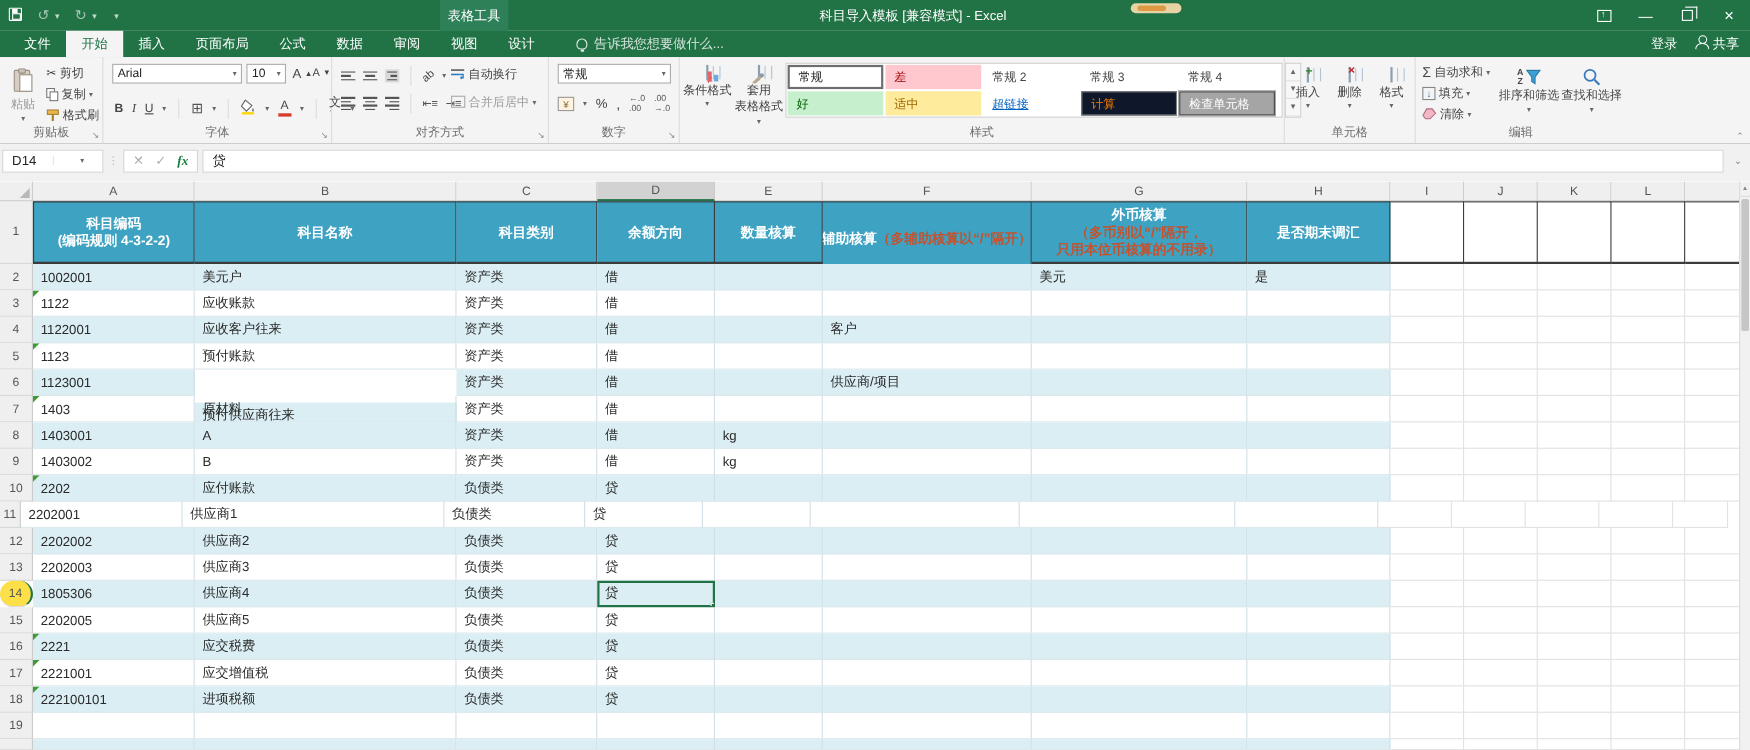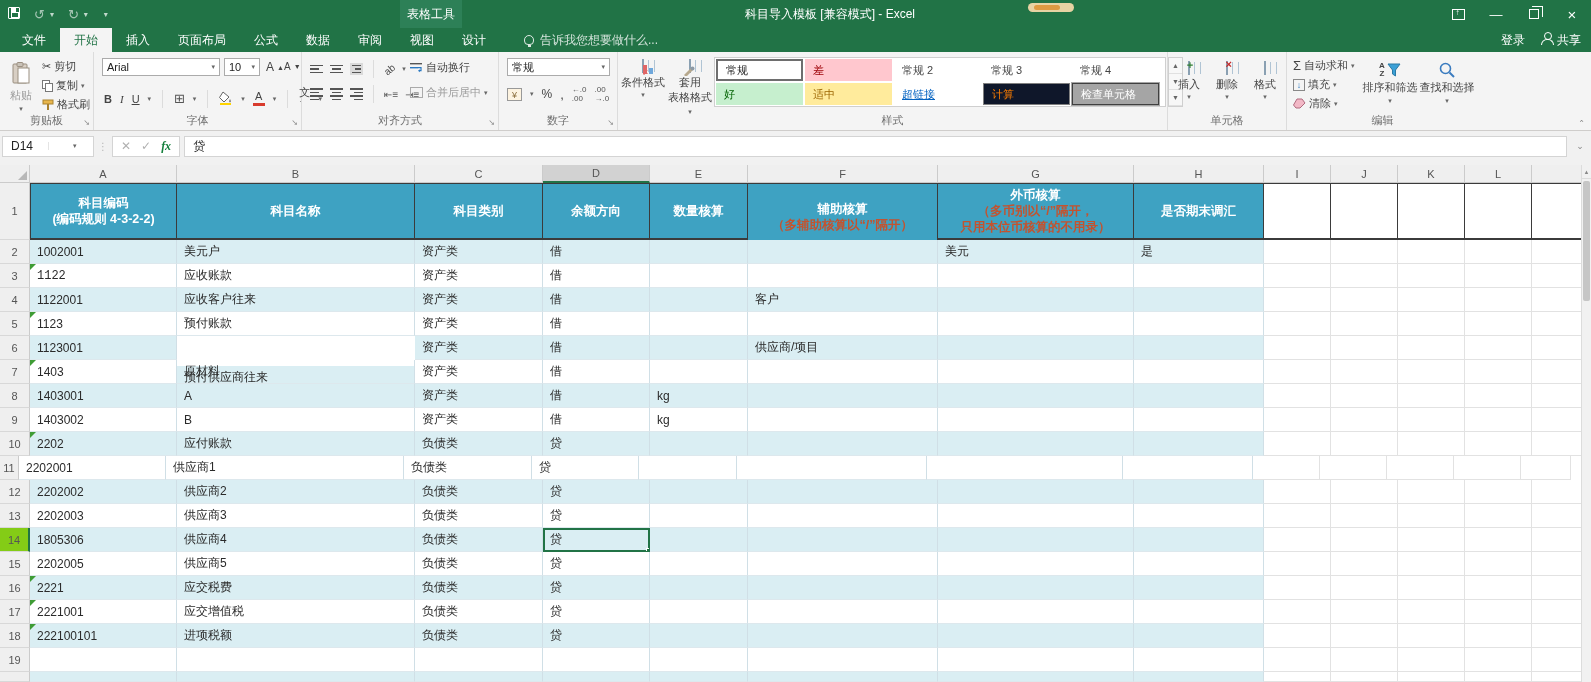--- a/index.html
+++ b/index.html
@@ -85,21 +85,21 @@
   .fchev { width:18px; text-align:center; color:#888; font-size:9px; }
 
   
   .grid { position:relative; width:1591px; height:517px; background:#fff; overflow:hidden; }
   .hdr-row { display:flex; height:18px; }
   .corner { width:30px; height:18px; background:#efefef; border-right:1px solid #cbcbcb; border-bottom:1px solid #cbcbcb; position:relative; }
   .corner:after { content:""; position:absolute; right:2px; bottom:2px; border-left:9px solid transparent; border-bottom:9px solid #b8b8b8; }
   .colhdr { height:18px; background:#efefef; border-right:1px solid #cbcbcb; border-bottom:1px solid #cbcbcb; display:flex; align-items:center; justify-content:center; font-size:11px; color:#555; }
   .colhdr.sel { background:#d2d2d2; border-bottom:2px solid #217346; }
   .rowhdr { width:30px; background:#efefef; border-right:1px solid #cbcbcb; border-bottom:1px solid #d8d8d8; display:flex; align-items:center; justify-content:center; font-size:11px; color:#555; flex:none; }
-  .rowhdr.sel { background:#84cc16; border-right:2px solid #217346; }
+  .rowhdr.sel { background:#fde047; border-right:2px solid #217346;border-radius:12px; }
   .sheetrow { display:flex; }
   .cell { border-right:1px solid #d0dfe6; border-bottom:1px solid #dde8ed; padding:0 0 0 7px; display:flex; align-items:center; overflow:hidden; white-space:nowrap; position:relative; flex:none; font-size:12px; color:#2a2a2a; }
   .cell.outside { border-right:1px solid #e2e2e2; border-bottom:1px solid #e2e2e2; }
   .cell.banded { background:#daeef3; }
   .cell.tri:before { content:""; position:absolute; left:0; top:0; border-right:6px solid transparent; border-top:6px solid #3f9c35; }
   .cell.selcell { outline:2px solid #217346; outline-offset:-2px; z-index:5; }
   .fillhandle { position:absolute; right:-2px; bottom:-2px; width:5px; height:5px; background:#217346; border:1px solid #fff; z-index:6; }
   .hrow1 .cell { border-right:1px solid #3b3b3b; border-bottom:2px solid #3b3b3b; border-top:1px solid #3b3b3b; justify-content:center; padding:0 2px; text-align:center; }
   .hrow1 .teal { background:#3ea2c2; color:#fff; font-weight:bold; font-size:12.5px; line-height:1.3; }
   .hrow1 .teal .accent { color:#c3532f; }
@@ -459,21 +459,21 @@
         </div>
         <div class="cell teal" style="width: 128px; height: 57px; flex-direction: column; justify-content: center;">
           <span>科目类别</span>
         </div>
         <div class="cell teal" style="width: 107px; height: 57px; flex-direction: column; justify-content: center;">
           <span>余额方向</span>
         </div>
         <div class="cell teal" style="width: 98px; height: 57px; flex-direction: column; justify-content: center;">
           <span>数量核算</span>
         </div>
-        <div class="cell teal" style="width: 190px; height: 69px; flex-direction: column; justify-content: center;">
+        <div class="cell teal" style="width: 190px; height: 69px; justify-content: center;">
           <span>辅助核算</span>
           <span class="accent">（多辅助核算以“/”隔开）</span>
         </div>
         <div class="cell teal" style="width: 196px; height: 57px; flex-direction: column; justify-content: center;">
           <span>外币核算</span>
           <span class="accent">（多币别以“/”隔开，</span>
           <span class="accent">只用本位币核算的不用录）</span>
         </div>
         <div class="cell teal" style="width: 130px; height: 57px; flex-direction: column; justify-content: center;">
           <span>是否期末调汇</span>
@@ -495,21 +495,21 @@
         <div class="cell banded" style="width: 196px; height: 24px;">美元</div>
         <div class="cell banded" style="width: 130px; height: 24px;">是</div>
         <div class="cell outside" style="width: 67px; height: 24px;"></div>
         <div class="cell outside" style="width: 67px; height: 24px;"></div>
         <div class="cell outside" style="width: 67px; height: 24px;"></div>
         <div class="cell outside" style="width: 67px; height: 24px;"></div>
         <div class="cell outside" style="width: 50px; height: 24px;"></div>
       </div>
       <div class="sheetrow" style="height: 24px;">
         <div class="rowhdr" style="width: 30px; height: 24px;">3</div>
-        <div class="cell tri" style="width: 147px; height: 24px; font-family: Liberation Mono, monospace;">1122</div>
+        <div class="cell tri" style="width: 147px; height: 24px;">1122</div>
         <div class="cell" style="width: 238px; height: 24px;">应收账款</div>
         <div class="cell" style="width: 128px; height: 24px;">资产类</div>
         <div class="cell" style="width: 107px; height: 24px;">借</div>
         <div class="cell" style="width: 98px; height: 24px;"></div>
         <div class="cell" style="width: 190px; height: 24px;"></div>
         <div class="cell" style="width: 196px; height: 24px;"></div>
         <div class="cell" style="width: 130px; height: 24px;"></div>
         <div class="cell outside" style="width: 67px; height: 24px;"></div>
         <div class="cell outside" style="width: 67px; height: 24px;"></div>
         <div class="cell outside" style="width: 67px; height: 24px;"></div>

